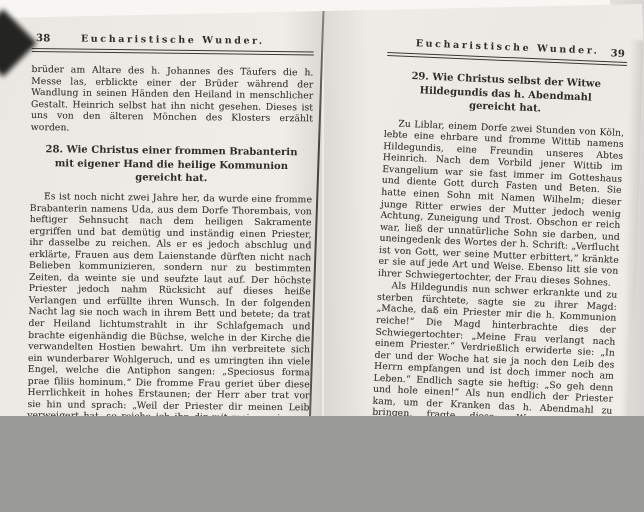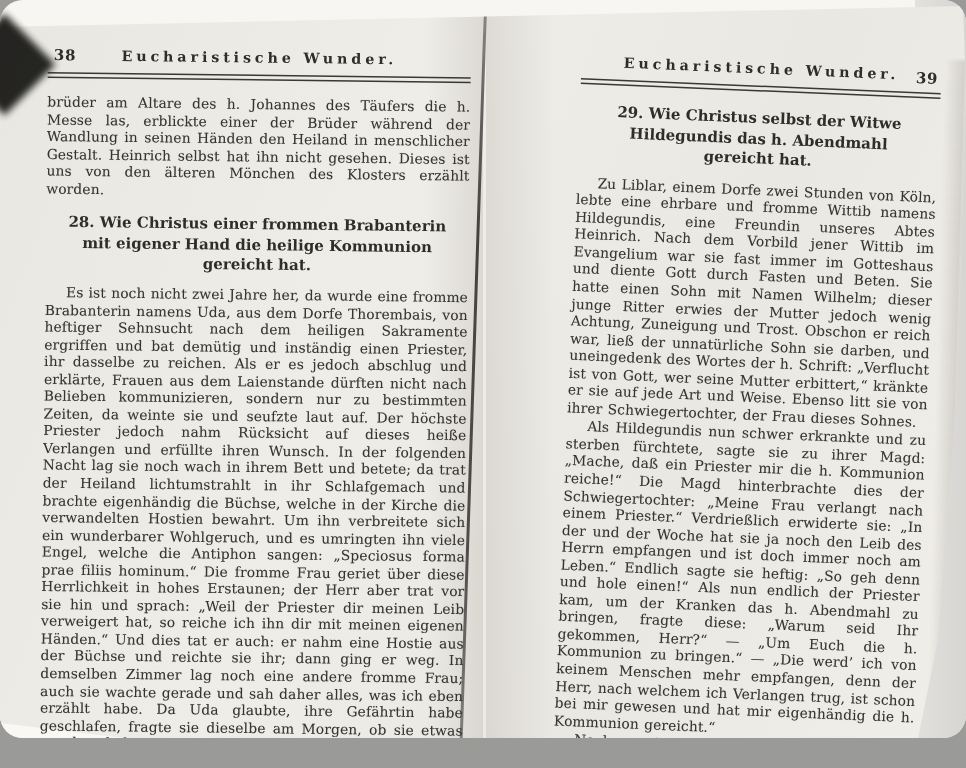--- a/index.html
+++ b/index.html
@@ -1,20 +1,19 @@
 <!DOCTYPE html>
 <html><head>
 <meta charset="utf-8">
 <style>
   html,body{margin:0;padding:0;background:#9a9a98;}
   .scan{
-    position:relative;width:644px;height:492px;overflow:hidden;
+    position:relative;width:644px;height:416px;overflow:hidden;
     background:#f7f6f3;
     font-family:"DejaVu Serif","Liberation Serif",serif;
-    border-radius:15px;
   }
   
   .bg-right{position:absolute;right:0;top:0;width:34px;height:100%;
     background:linear-gradient(to right,#e3e1dd,#d7d5d1);}
   .bg-bottom-left{position:absolute;left:0;bottom:0;width:300px;height:40px;background:#f9f8f5;}
   
   .paper{
     position:absolute;left:0;top:0;width:644px;height:512px;
     background:linear-gradient(110deg,#e9e7e1 0%,#efede8 38%,#eae8e3 68%,#f1efe9 100%);
     clip-path:polygon(0 18px,642px 4px,644px 60px,638px 258px,625px 428px,608px 512px,246px 512px,0 482px);

